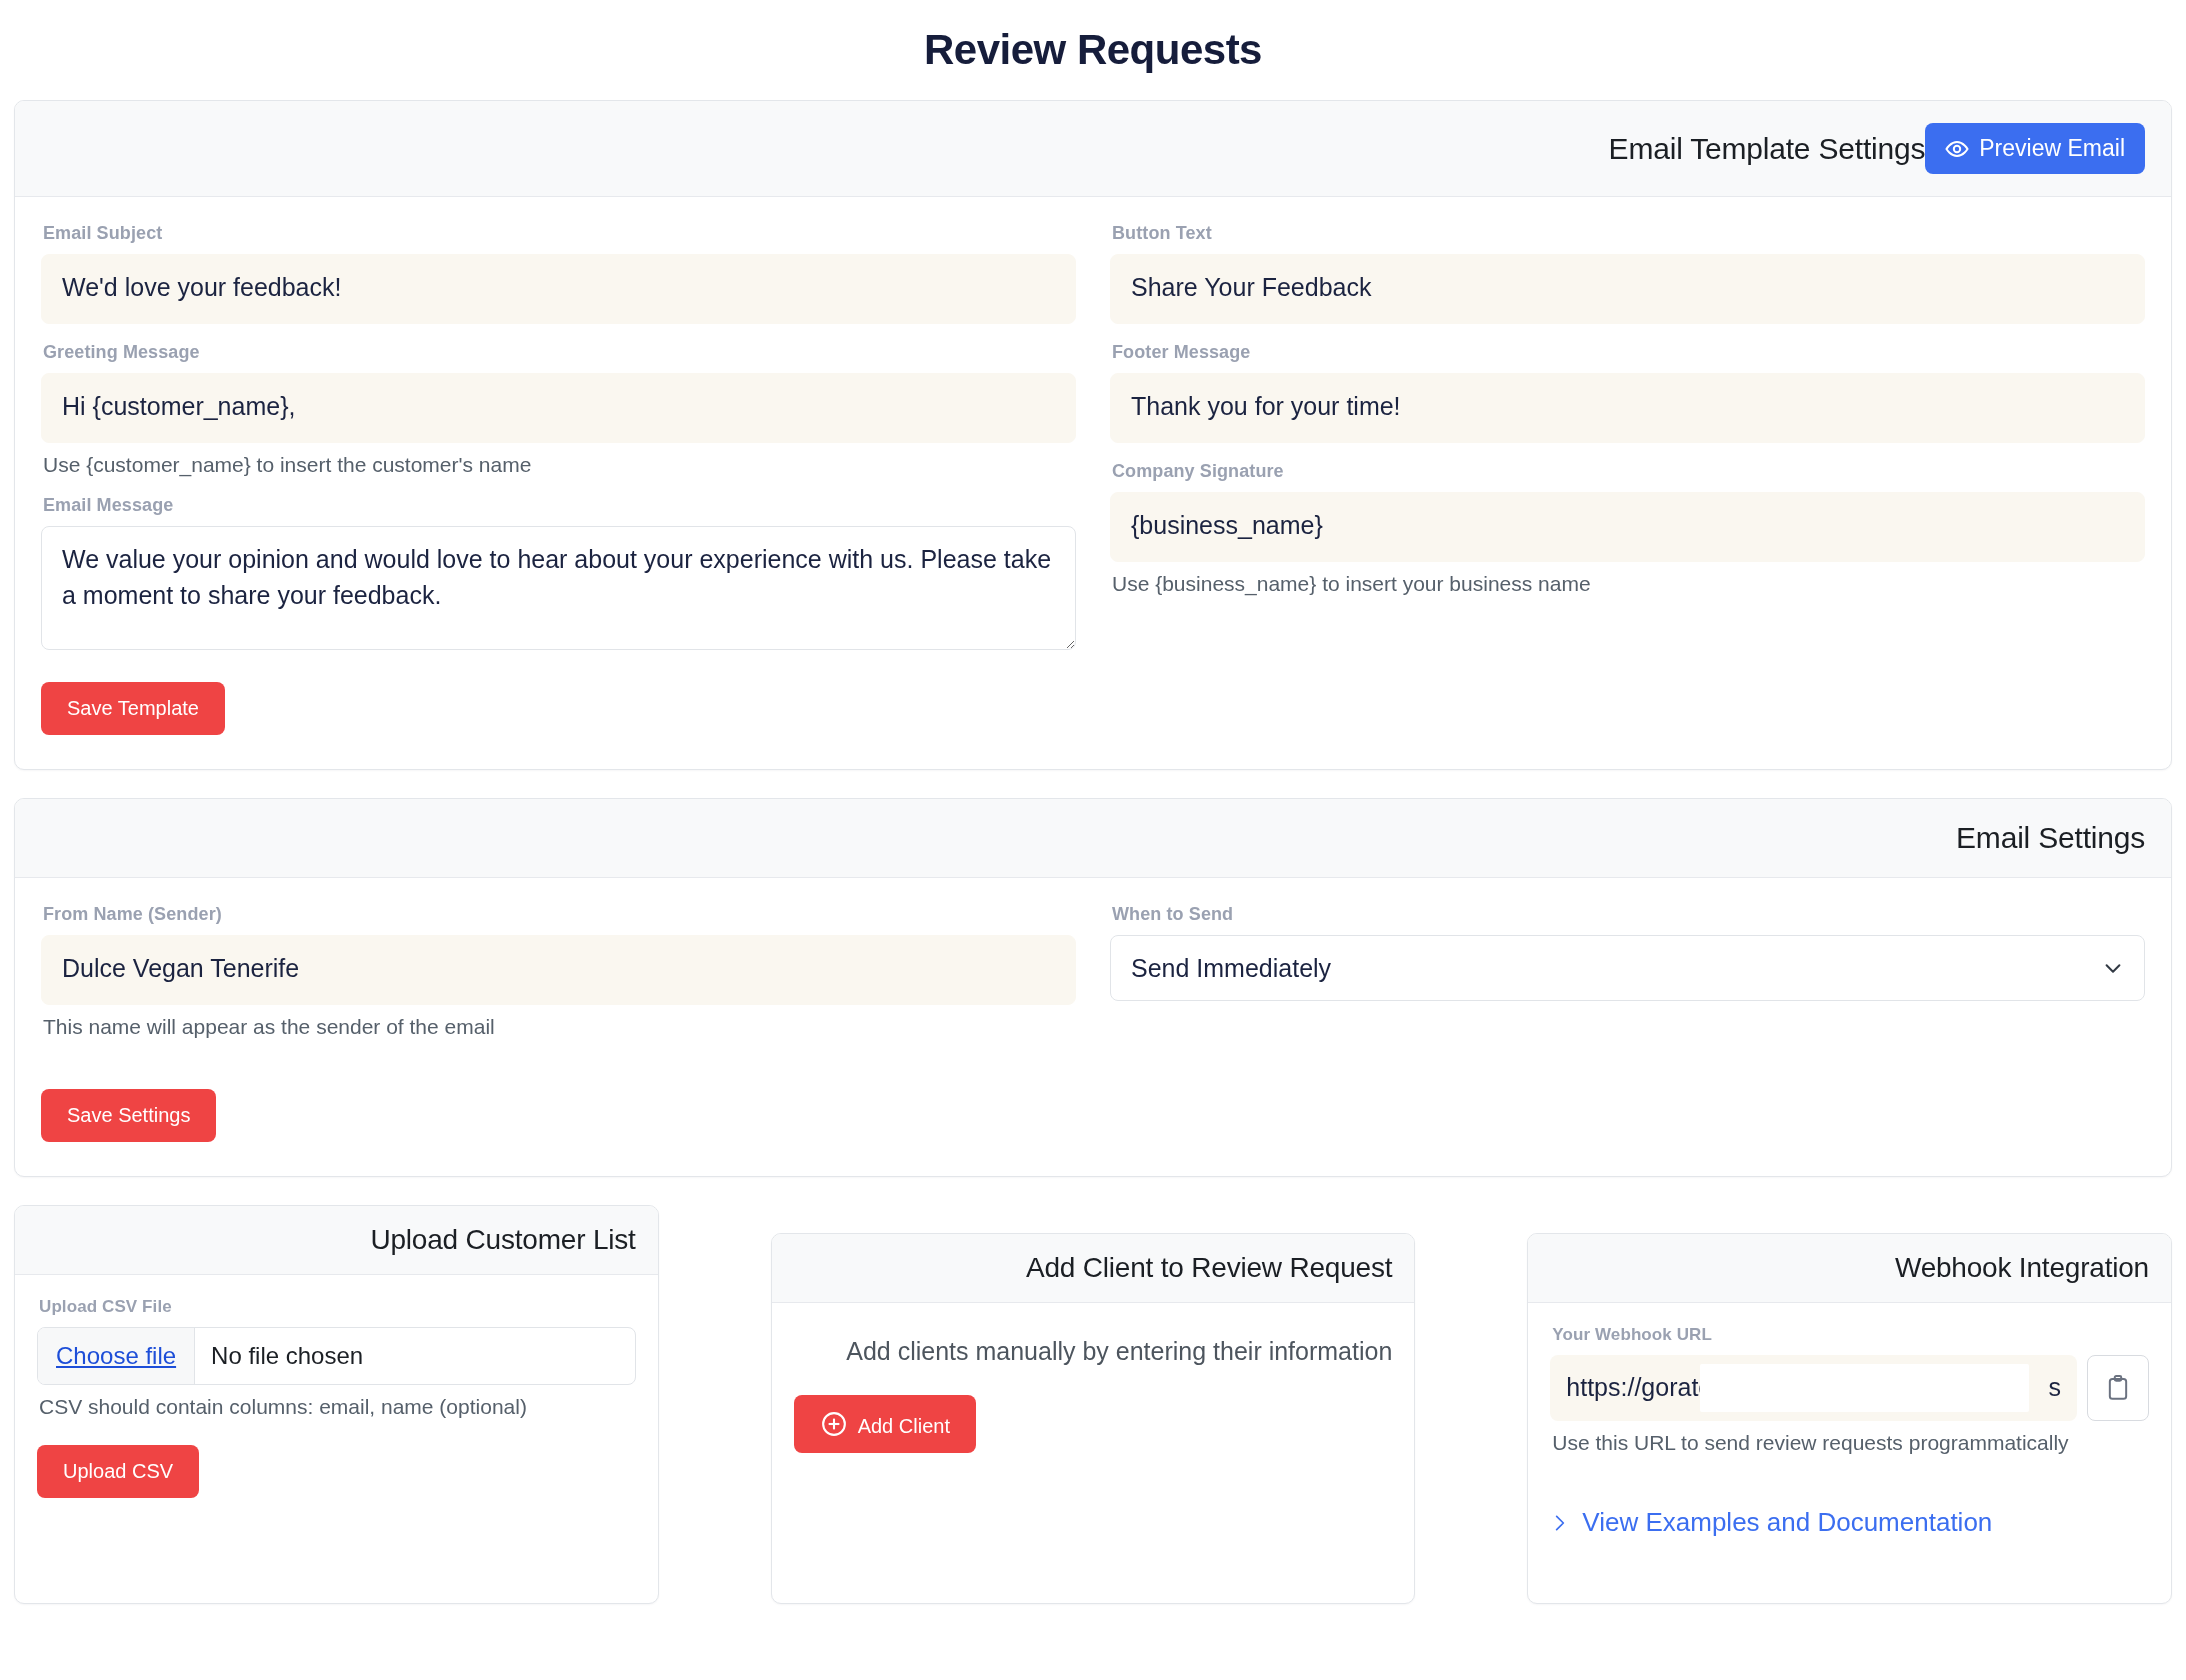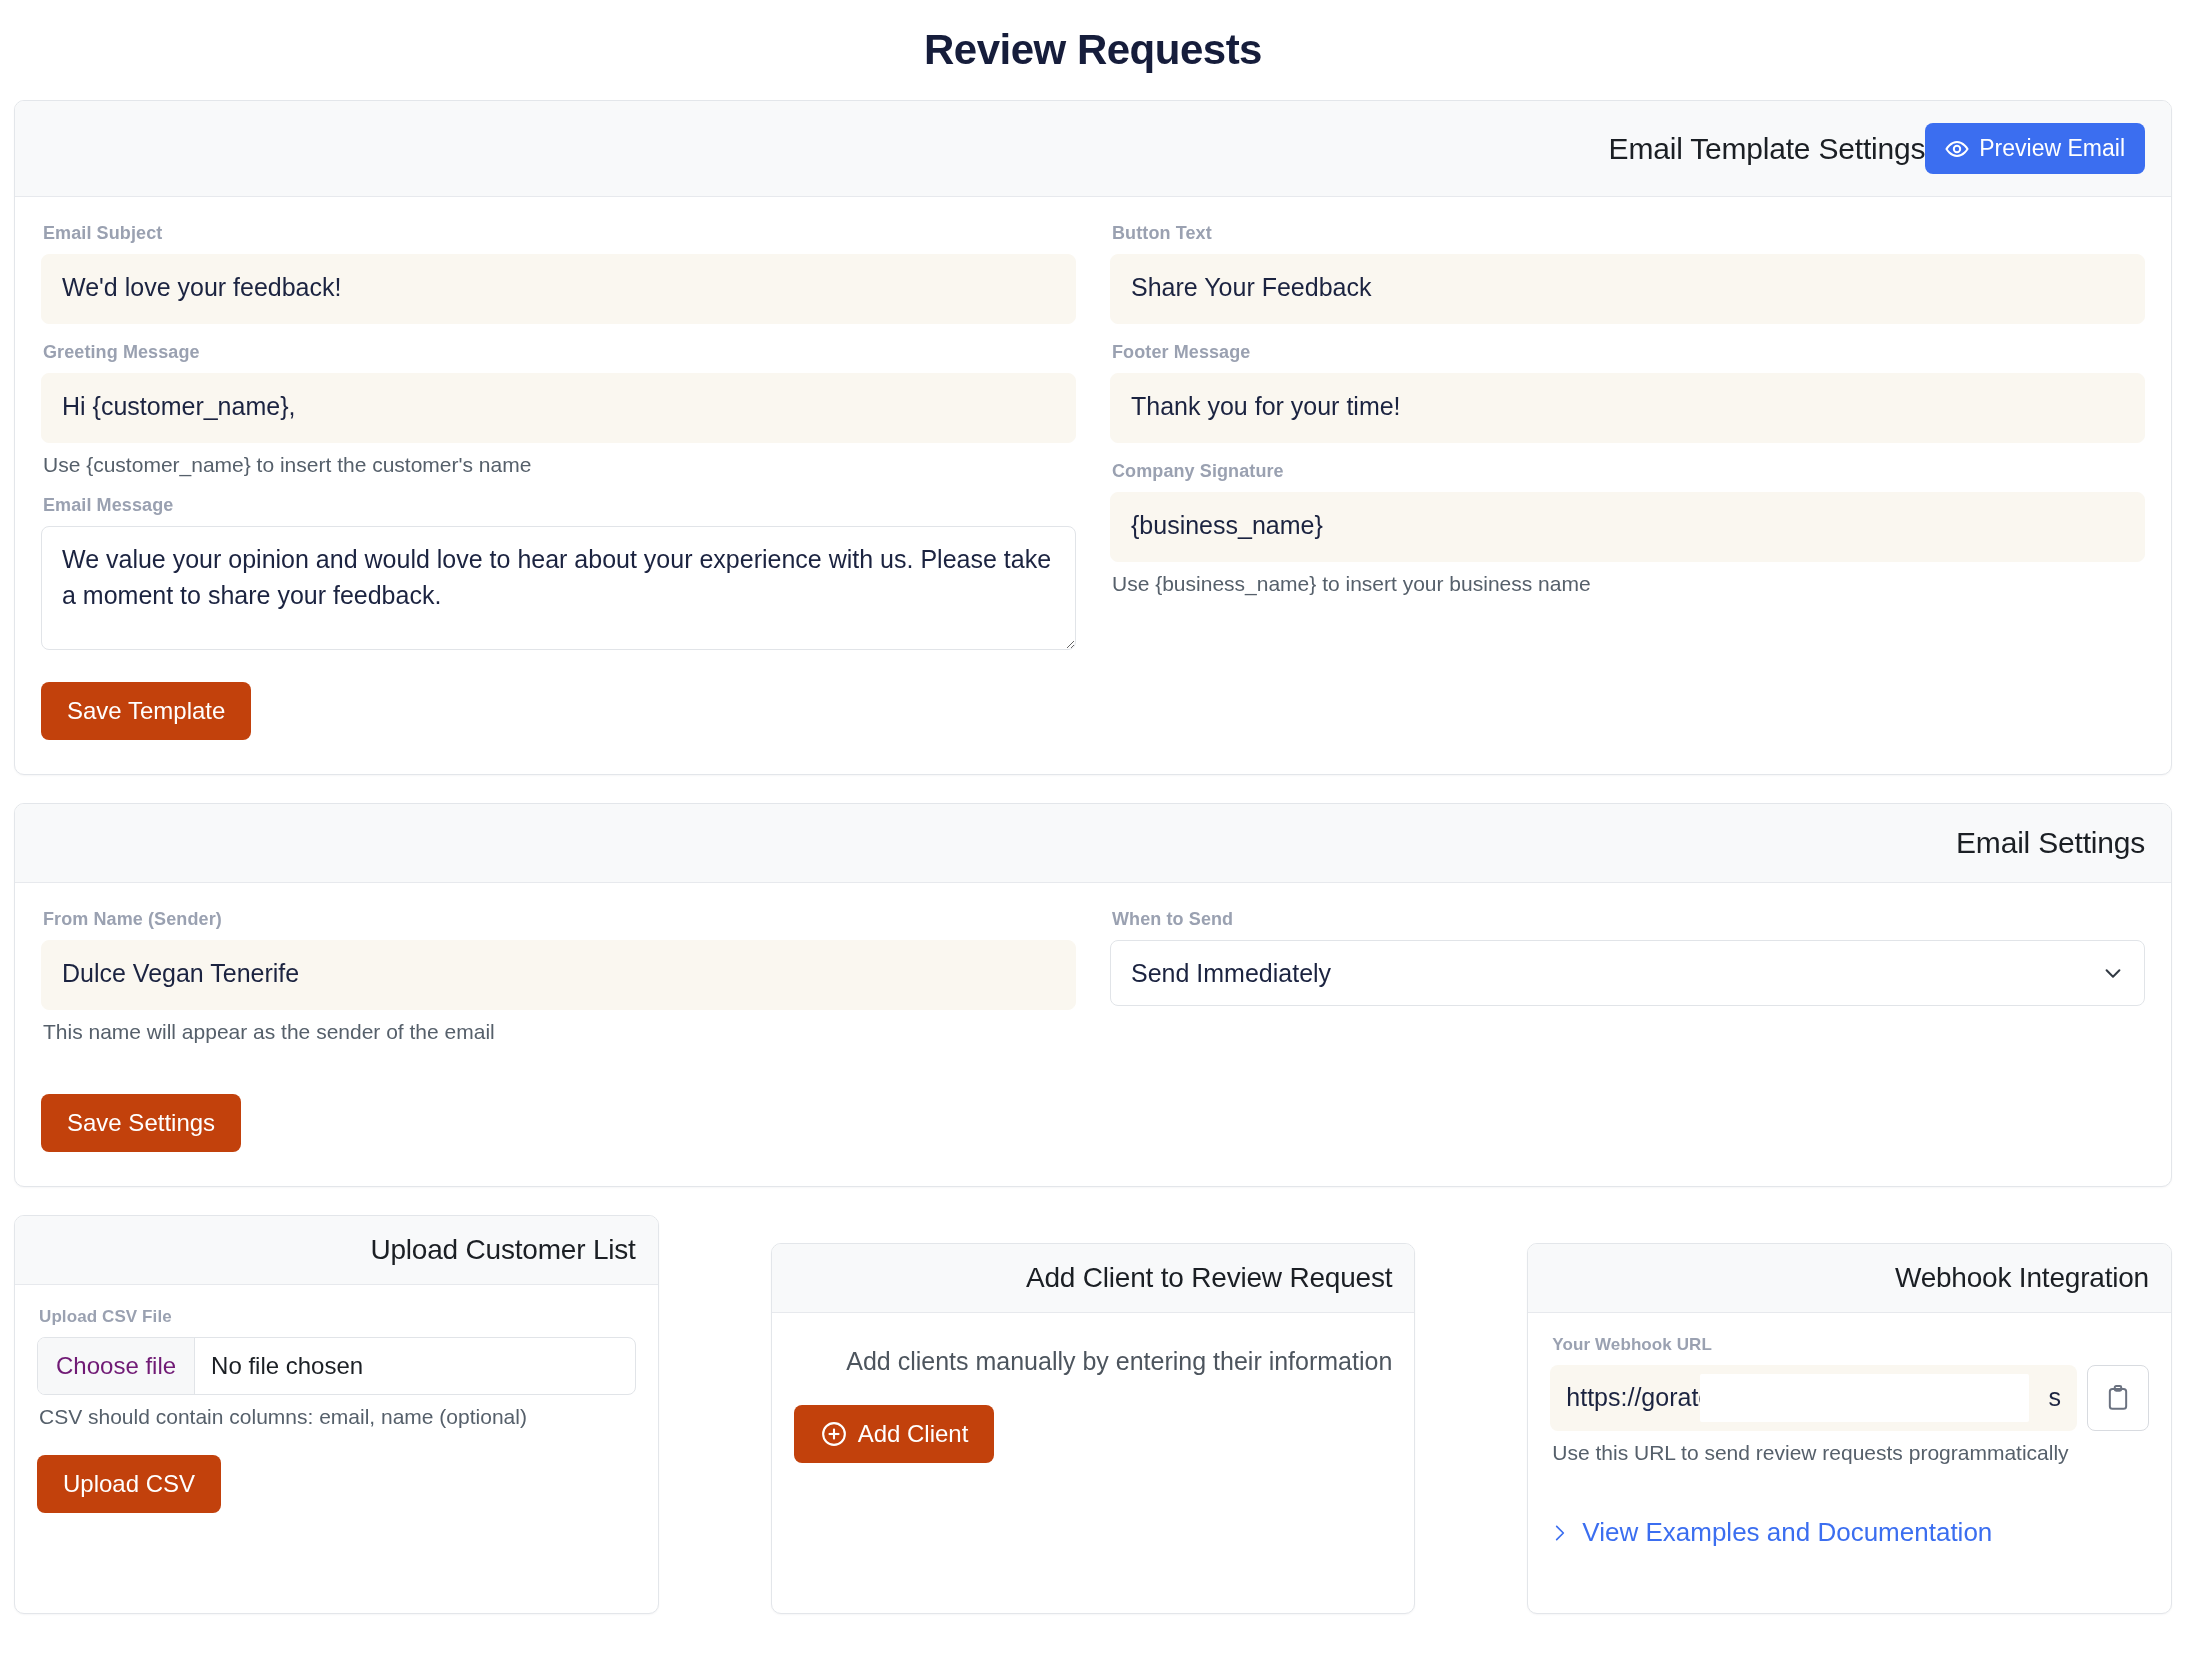--- a/index.html
+++ b/index.html
@@ -109,27 +109,27 @@
     padding: 0 20px;
     font-size: 25px;
     color: #1b2340;
     gap: 31px;
   }
   .chev-down { width: 22px; height: 22px; color: #333b45; flex: none; }
 
   
   .btn-primary {
     display: inline-flex;
-    align-items: flex-start;
+    align-items: flex-end;
     gap: 10px;
-    background: #c2410c;
+    background: #ef4444;
     color: #ffffff;
     border: none;
     border-radius: 8px;
-    font-size: 24px;
+    font-size: 20px;
     font-family: "Liberation Sans", sans-serif;
     padding: 15px 26px;
     cursor: pointer;
   }
   .btn-preview {
     display: inline-flex;
     align-items: center;
     gap: 10px;
     background: #3b6ef0;
     color: #ffffff;
@@ -165,22 +165,23 @@
     border-radius: 8px;
     overflow: hidden;
     background: #ffffff;
   }
   .file-btn {
     display: flex; align-items: center;
     padding: 0 18px;
     background: #f7f8f9;
     border-right: 1px solid #e1e4e8;
     font-size: 24px;
-    color: #701a75;
-    cursor: pointer;
+    color: #1d4ed8;
+    cursor: pointer;
+    text-decoration: underline;
   }
   .file-name {
     display: flex; align-items: center;
     padding: 0 16px;
     font-size: 24px;
     color: #1b1f24;
   }
   .muted-para {
     font-size: 25px;
     color: #4d555e;

